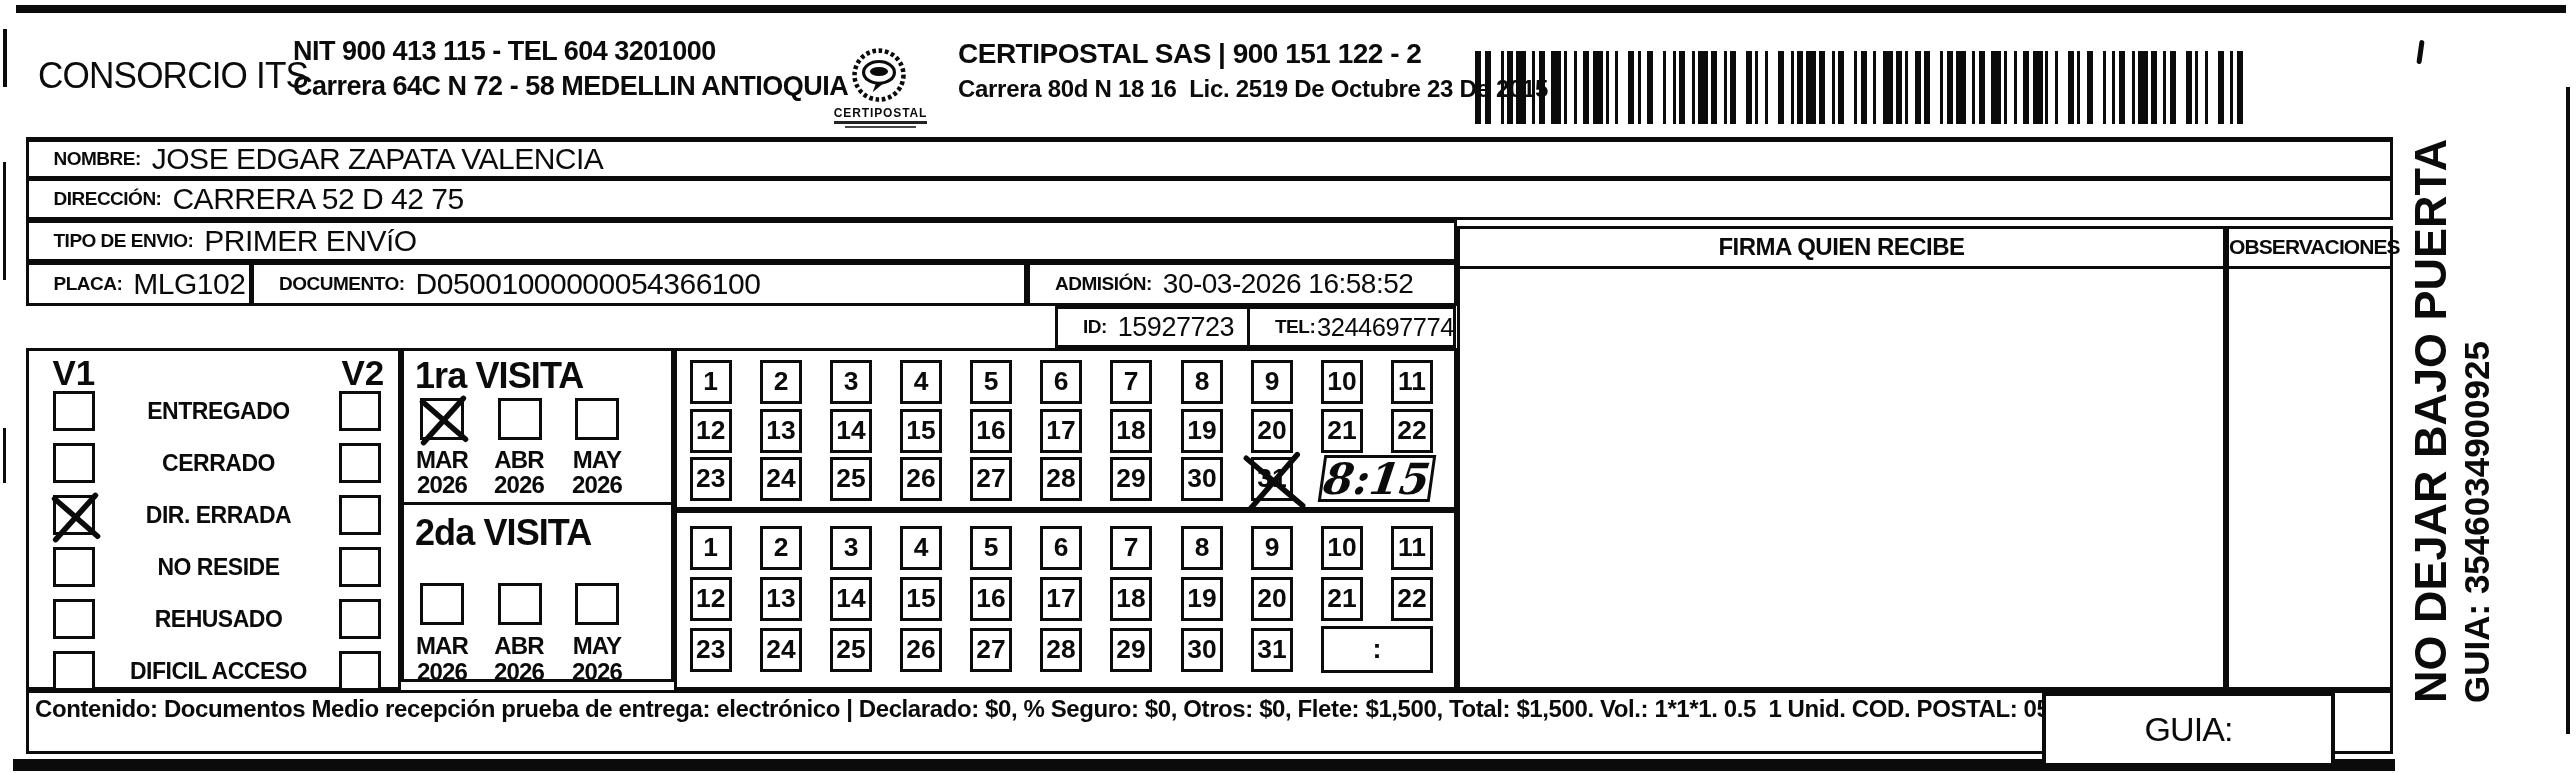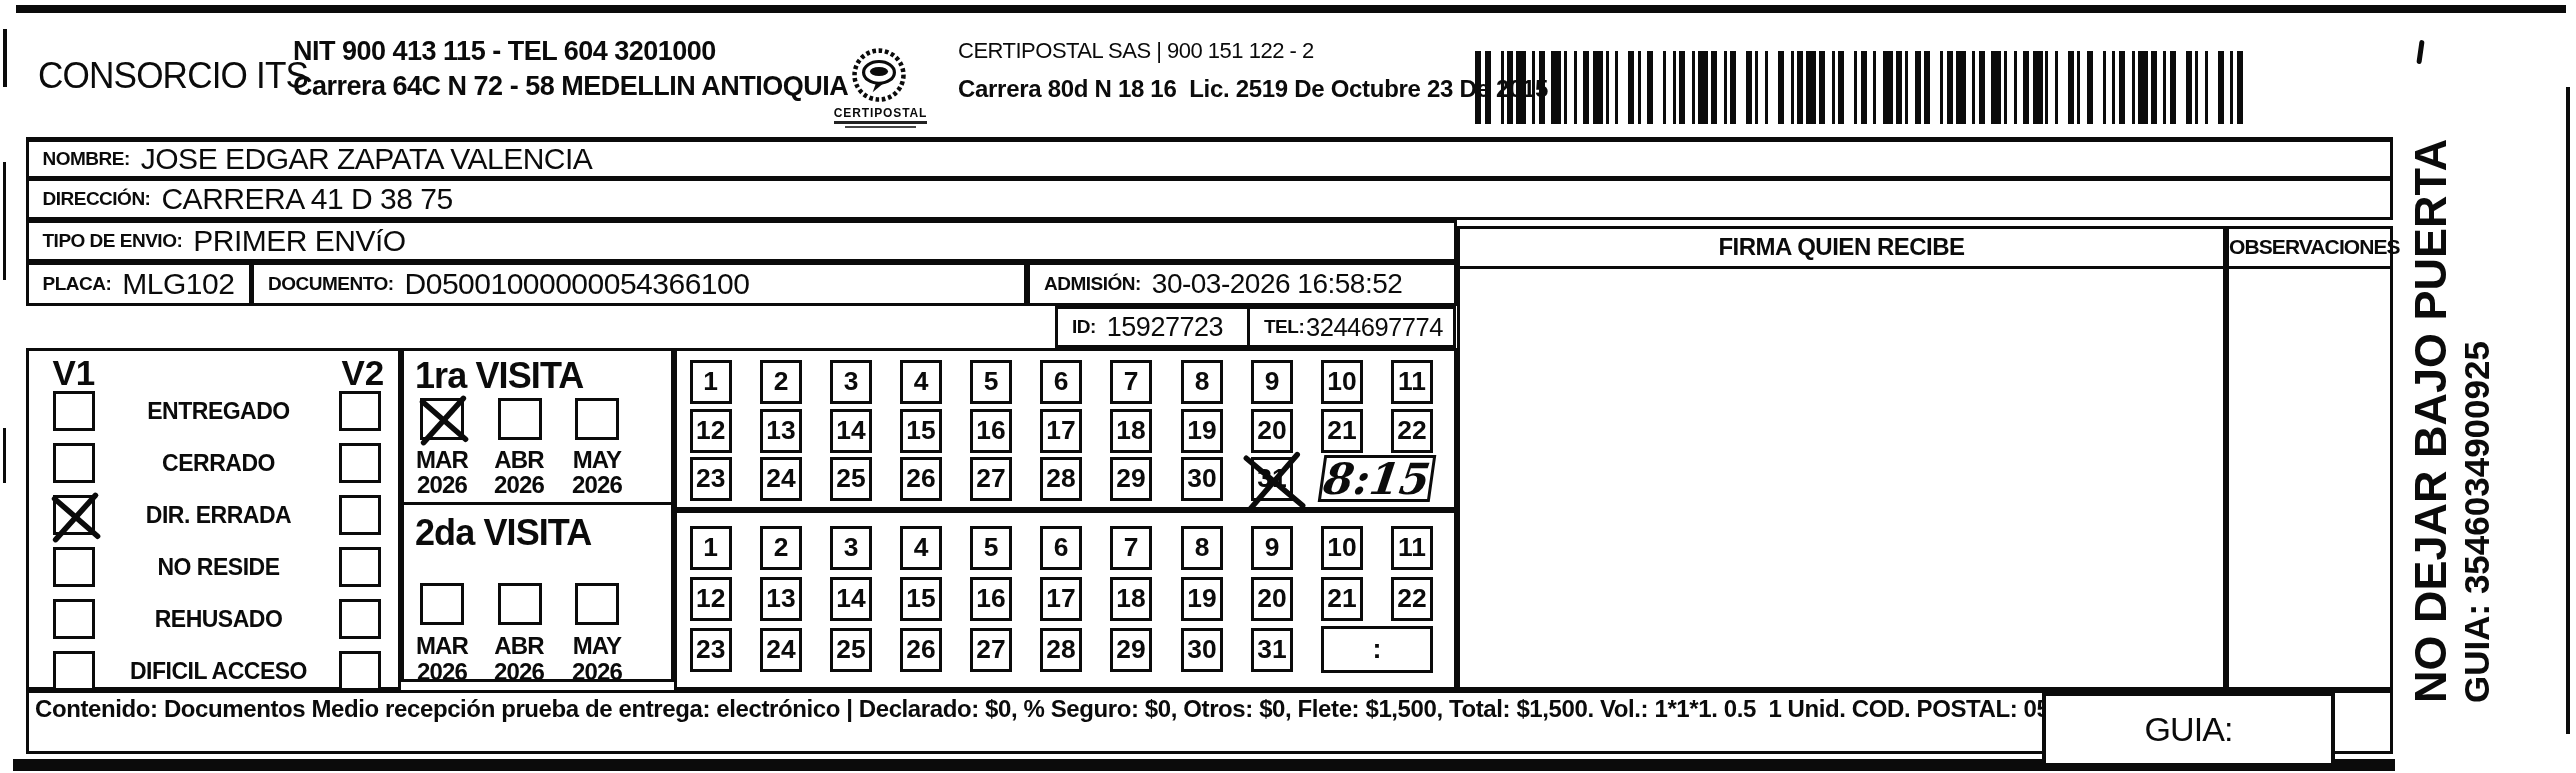--- a/index.html
+++ b/index.html
@@ -6,33 +6,33 @@
   .page{position:relative;width:2576px;height:774px;background:#ffffff;overflow:hidden;
         font-family:"Liberation Sans",sans-serif;color:#0b0b0b}
   .t{position:absolute;white-space:pre}
   .box{position:absolute;box-sizing:border-box;border:3.6px solid #0b0b0b;background:#fff}
   
   .art{position:absolute;background:#0b0b0b}
   
   .company{left:38px;top:56px;font-size:37px;line-height:40px;transform:scaleX(.95);transform-origin:0 0;letter-spacing:-0.9px}
   .hinfo1{left:293px;top:36px;font-weight:bold;font-size:27px;line-height:31px;letter-spacing:-0.5px}
   .hinfo2{left:293px;top:71px;font-weight:bold;font-size:27px;line-height:31px;letter-spacing:-0.5px}
-  .carrier1{left:958px;top:38px;font-weight:normal;font-size:22px;letter-spacing:-0.5px}
+  .carrier1{left:958px;top:38px;font-weight:bold;font-size:28px;letter-spacing:-0.5px}
   .carrier2{left:958px;top:75px;font-weight:bold;font-size:24px;letter-spacing:-0.3px}
   .logo-svg{position:absolute;left:840px;top:47px}
   .logo-text{position:absolute;left:824px;top:106px;width:113px;text-align:center;
              font-weight:bold;font-size:12px;letter-spacing:0.9px}
   .logo-tag1{position:absolute;left:834px;top:121px;width:93px;height:2.7px;background:#222}
   .logo-tag2{position:absolute;left:845px;top:126px;width:71px;height:1.8px;background:#444}
   .barcode{position:absolute;left:1475px;top:51px;width:776px;height:73px}
   .barcode div{position:absolute;top:0;height:73px;background:#0b0b0b}
   
   .lab{font-weight:bold;font-size:19px;letter-spacing:-0.5px}
   .val{font-size:30px;letter-spacing:-0.5px}
-  .cellrow{display:flex;align-items:center;gap:11px;padding-left:14px}
+  .cellrow{display:flex;align-items:center;gap:11px;padding-left:25px}
   
   .vhead{position:absolute;font-weight:bold;font-size:35px}
   .st-label{position:absolute;left:78px;width:224px;text-align:center;top:7.3px;
             font-weight:bold;font-size:23px;letter-spacing:-0.5px}
   .cb{position:absolute;box-sizing:border-box;width:42px;height:40px;border:3.6px solid #0b0b0b;background:#fff}
   .cb svg{position:absolute;left:-6.4px;top:-7.3px;width:53px;height:53px;overflow:visible}
   
   .vtitle{position:absolute;left:11px;font-weight:bold;font-size:36px;letter-spacing:-0.9px}
   .mcb{width:44px;height:42px}
   .mlab{position:absolute;width:76px;text-align:center;font-weight:bold;font-size:24px;letter-spacing:-0.9px}
@@ -162,21 +162,21 @@
       <div style="left: 755px; width: 3.2px;"></div>
       <div style="left: 762px; width: 6.4px;"></div>
     </div>
 
   <div class="box cellrow" style="left:25.5px;top:137px;width:2367px;height:42px;border-top-width:5.5px">
     <span class="lab">NOMBRE:</span>
     <span class="val">JOSE EDGAR ZAPATA VALENCIA</span>
   </div>
   <div class="box cellrow" style="left:25.5px;top:178px;width:2367px;height:42px">
     <span class="lab">DIRECCIÓN:</span>
-    <span class="val">CARRERA 41 D   38   75</span>
+    <span class="val">CARRERA 52 D   42   75</span>
   </div>
   <div class="box cellrow" style="left:25.5px;top:220px;width:1431px;height:42px">
     <span class="lab">TIPO DE ENVIO:</span>
     <span class="val">PRIMER ENVíO</span>
   </div>
 
   <div class="box cellrow" style="left:25.5px;top:262px;width:226px;height:44px">
     <span class="lab">PLACA:</span>
     <span class="val">MLG102</span>
   </div>

